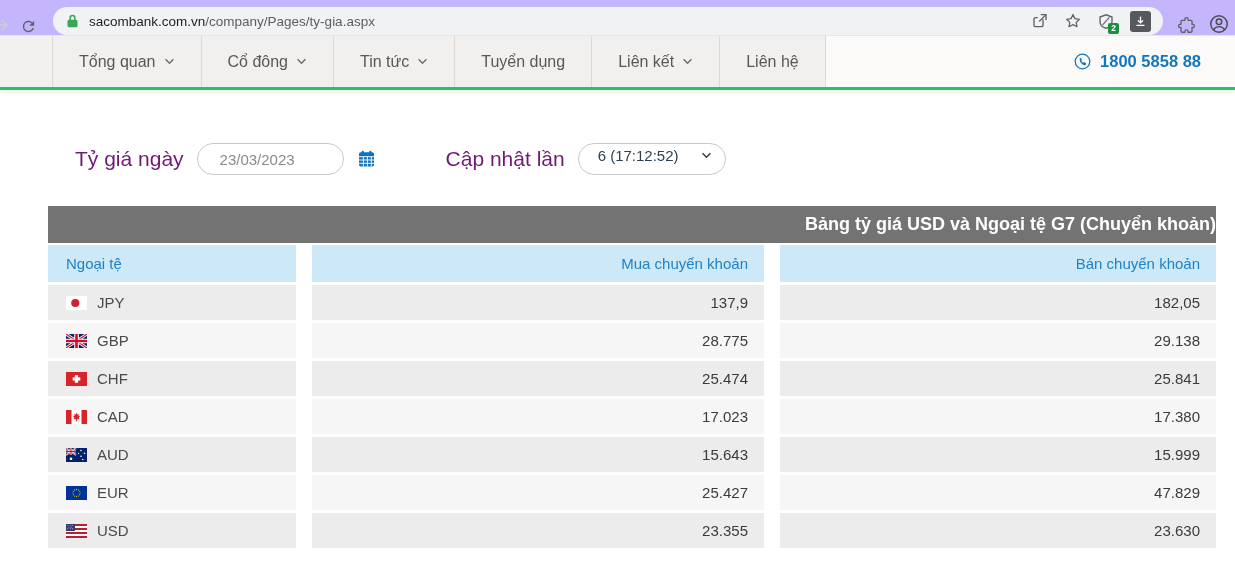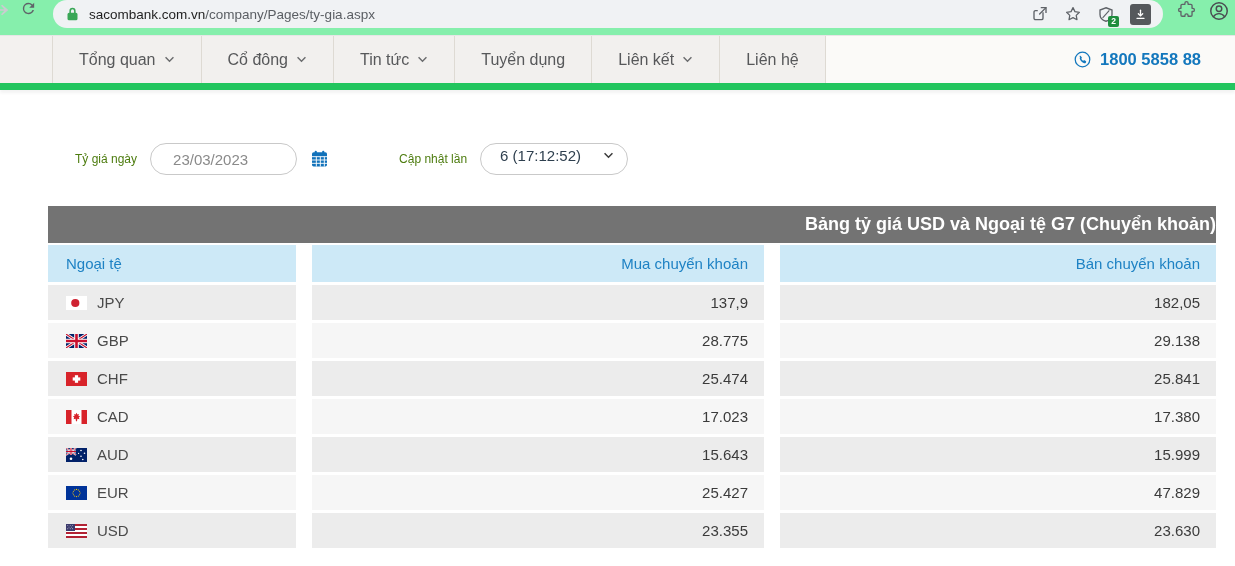--- a/index.html
+++ b/index.html
@@ -3,54 +3,54 @@
 <meta charset="utf-8">
 <style>
   * { box-sizing: border-box; }
   html,body { margin:0; padding:0; }
   body {
     width:1235px; height:566px; overflow:hidden; background:#fff;
     font-family:"Liberation Sans", sans-serif;
   }
 
   
-  .chrome { height:36px; display:flex; align-items:flex-start; background:#86efac;
+  .chrome { height:36px; display:flex; align-items:flex-end; background:#c4b5fd;
             border-bottom:1px solid #e6e6e6; padding-right:0; }
   .nav-arrow { margin-left:-9px; flex:0 0 auto; display:flex; }
   .reload-btn { margin-left:9px; flex:0 0 auto; display:flex; cursor:pointer; }
   .addr { height:28px; width:1110px; margin-left:16px; background:#f0f2f4;
           border-radius:14px; display:flex; align-items:center; padding:0 12px; }
   .addr .lock { display:flex; flex:0 0 auto; }
   .url { margin-left:9px; font-size:13.5px; color:#1f1f1f; white-space:nowrap; }
   .url .path { color:#5a5e63; }
   .addr .spacer { flex:1; }
   .addr-ic { margin-left:15px; display:flex; position:relative; cursor:pointer; }
   .shield-badge { position:absolute; right:-4px; bottom:-3px; width:11px; height:11px;
                   background:#1e8e3e; border-radius:2px; color:#fff; font-size:8.5px;
                   font-weight:bold; display:flex; align-items:center; justify-content:center; }
   .dl-btn { width:21px; height:21px; background:#55585c; border-radius:3px;
             display:flex; align-items:center; justify-content:center; }
   .ext-btn { margin-left:14px; display:flex; cursor:pointer; }
   .profile-btn { margin-left:12px; margin-right:-10px; display:flex; cursor:pointer; }
 
   
   .sitenav { height:54px; display:flex; align-items:stretch; background:#f2f0ee;
-             border-bottom:7px solid #22c55e; box-shadow:0 3px 3px rgba(0,0,0,0.05); }
+             border-bottom:3px solid #22c55e; box-shadow:0 3px 3px rgba(0,0,0,0.05); }
   .nav-spacer { width:52px; background:#f3f1ef; }
   .nav-item { display:flex; align-items:center; gap:8px; padding:0 26px;
               border-left:1px solid #dedad3; font-size:16px; color:#57585a; cursor:pointer;
               white-space:nowrap; }
   .nav-item.last { border-right:1px solid #dedad3; }
   .nav-right { flex:1; background:#fbfaf8; display:flex; align-items:center;
                justify-content:flex-end; padding-right:34px; gap:8px; }
   .hotline { color:#1377bd; font-size:16.5px; font-weight:600; white-space:nowrap; }
 
   
   .controls { margin:53px 0 0 75px; display:flex; align-items:center; height:32px; }
-  .lbl { font-size:12px; color:#4d7c0f; white-space:nowrap; }
+  .lbl { font-size:21px; color:#701a75; white-space:nowrap; }
   .pill { height:32px; border:1px solid #c9c9c9; border-radius:17px; background:#fff;
           display:flex; align-items:center; }
   .date-pill { width:147px; margin-left:13px; padding-left:22px; font-size:15px; color:#8a8a8a; }
   .cal-btn { margin-left:12px; display:flex; cursor:pointer; }
   .lbl2 { margin-left:69px; }
   .select-pill { width:148px; margin-left:13px; padding:0 13px 8px 19px; font-size:15px;
                  color:#2e3f4e; justify-content:space-between; cursor:pointer; }
 
   
   .rates { width:1168px; margin:31px 0 0 48px; }

